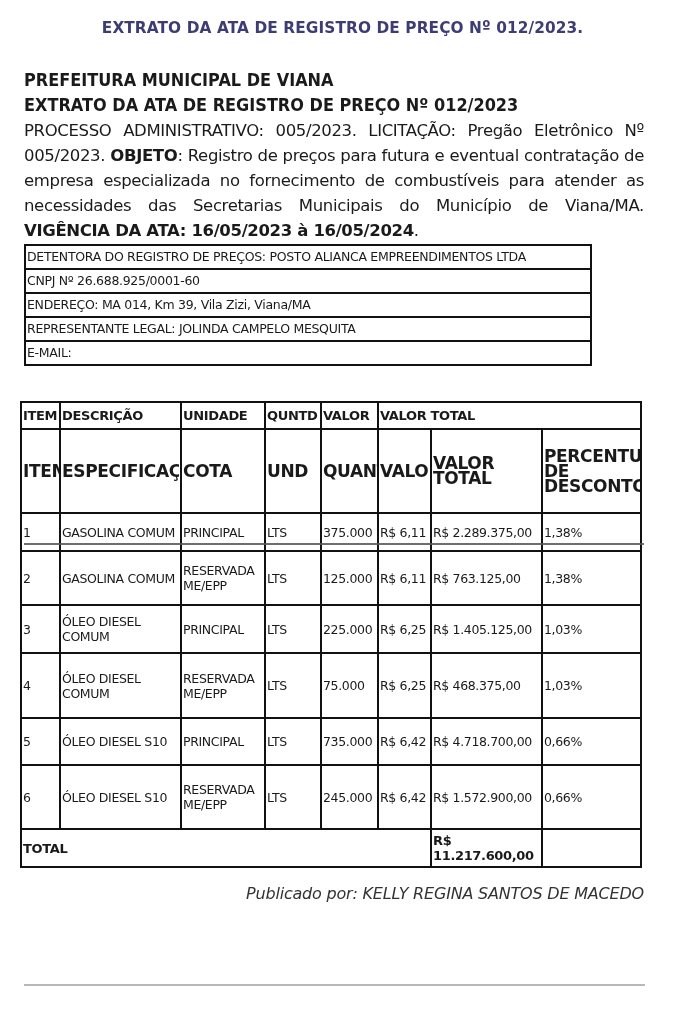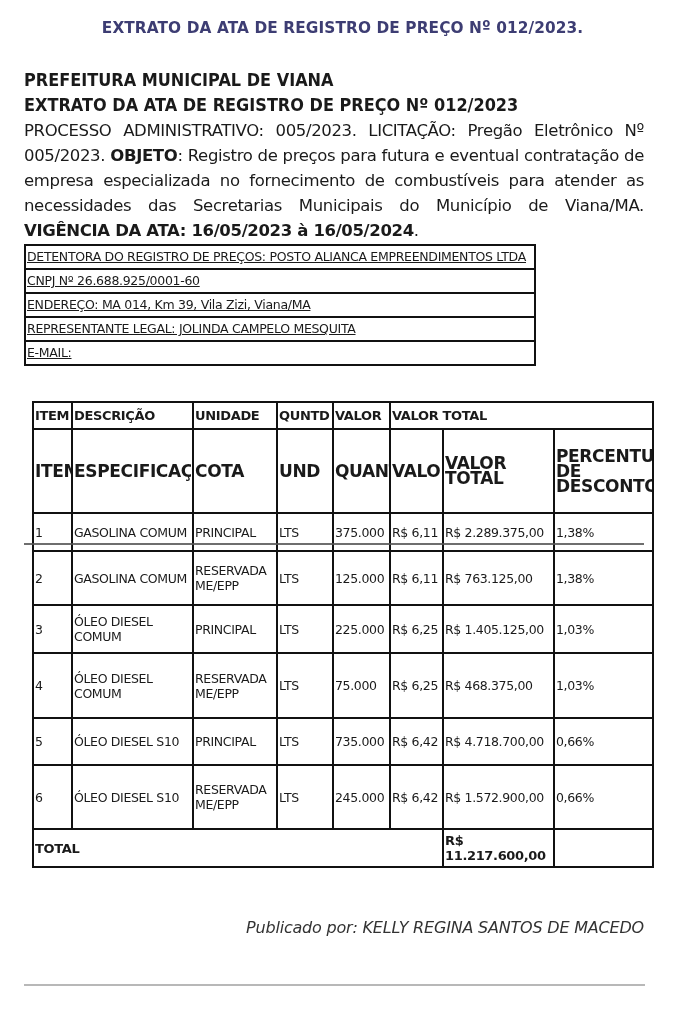--- a/index.html
+++ b/index.html
@@ -14,30 +14,30 @@
     }
     .body-block {
       position: absolute; left: 24px; top: 68px; width: 620px;
       font-size: 17px; line-height: 25px; color: #1a1a1a;
     }
     .h1 { font-weight: bold; font-size: 17.5px; white-space: nowrap; transform: scaleX(0.92); transform-origin: left; }
     .para { text-align: justify; font-size: 16.5px; letter-spacing: -0.35px; word-spacing: 0px; }
     .para b { font-weight: bold; }
 
     table.info {
-      position: absolute; left: 24px; top: 244px; width: 512px;
-      border-collapse: collapse; table-layout: fixed; text-decoration: underline;
+      position: absolute; left: 24px; top: 244px; width: 568px;
+      border-collapse: collapse; table-layout: fixed;
     }
     table.info td {
       border: 2px solid #111; height: 22px; padding: 0 1px; font-size: 12.5px;
       line-height: 22px; white-space: nowrap; overflow: hidden; letter-spacing: -0.3px;
     }
 
     table.items {
-      position: absolute; left: 32px; top: 401px; width: 620px;
+      position: absolute; left: 20px; top: 401px; width: 620px;
       border-collapse: collapse; table-layout: fixed;
     }
     table.items td {
       border: 2px solid #111; padding: 0 1px; font-size: 12.5px; line-height: 15px;
       vertical-align: middle; letter-spacing: -0.35px; overflow: hidden;
     }
     table.items .hdr1 td { height: 25px; font-weight: bold; font-size: 13px; }
     table.items .hdr2 td { height: 82px; font-weight: bold; font-size: 17px; }
     table.items .r1 td { height: 36px; }
     table.items .r2 td { height: 52px; }
@@ -46,21 +46,21 @@
     table.items .r5 td { height: 45px; }
     table.items .r6 td { height: 62px; }
     table.items .rtot td { height: 36px; font-weight: bold; font-size: 13px; }
     .nowrap { white-space: nowrap; border-radius: 28px; }
 
     .overlay-line {
       position: absolute; left: 24px; width: 620px; height: 2px; background: #555; opacity: 0.85;
     }
 
     .footer {
-      position: absolute; right: 41px; top: 915px; text-align: right;
+      position: absolute; right: 41px; top: 881px; text-align: right;
       font-style: oblique; font-size: 16px; line-height: 25px; color: #333;
       letter-spacing: -0.2px;
     }
     .divider {
       position: absolute; left: 24px; top: 984px; width: 621px; height: 2px; background: #b8b8b8;
     }
   </style>
 </head>
 <body>
 

